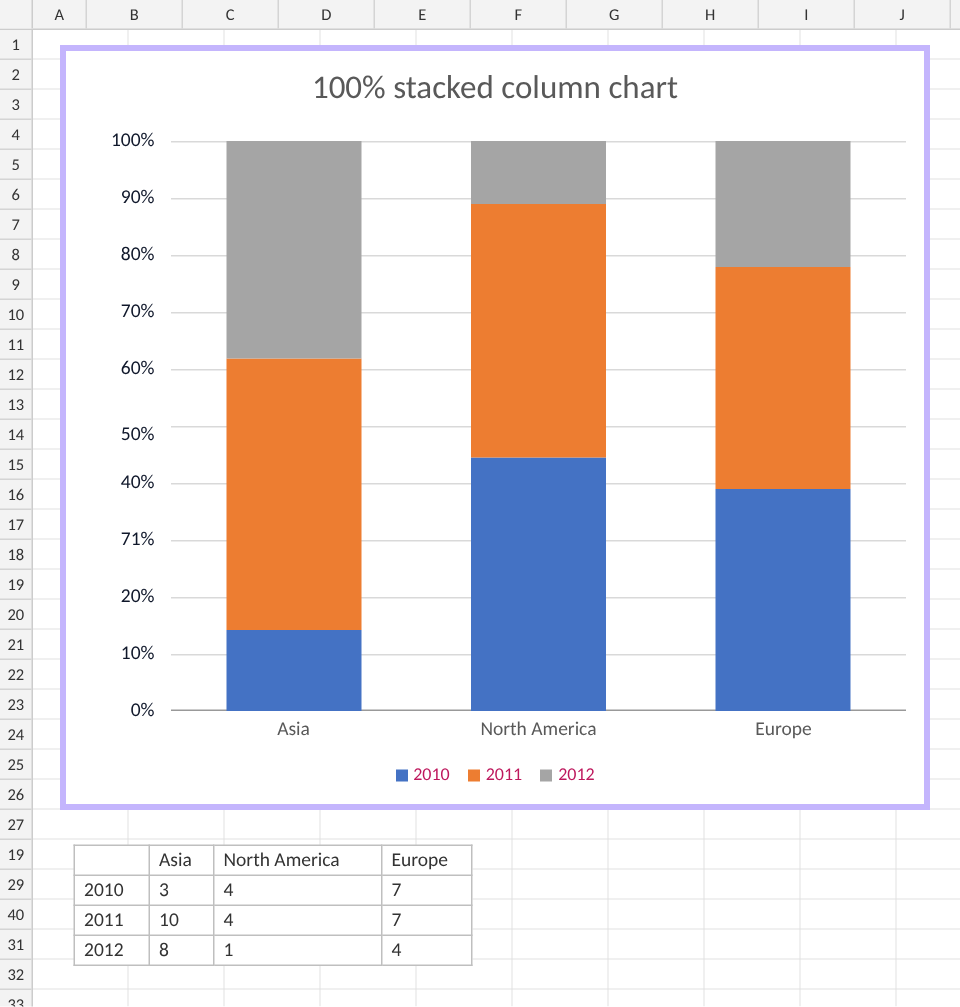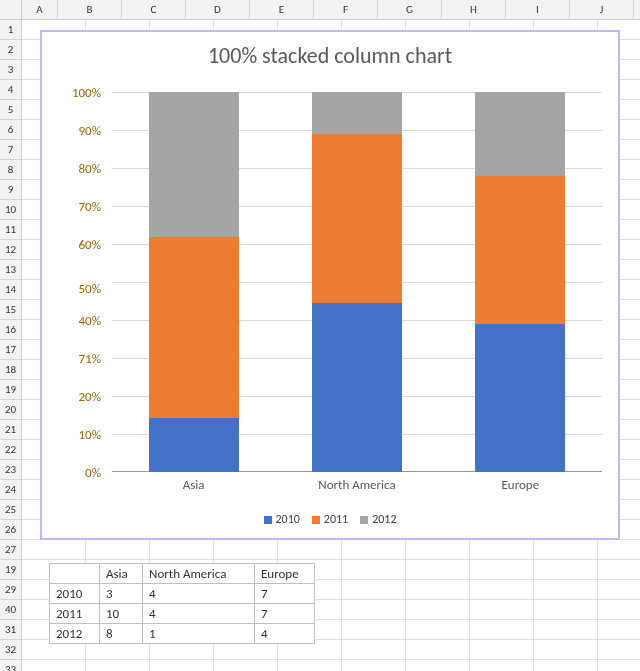--- a/index.html
+++ b/index.html
@@ -65,21 +65,21 @@
     background-size: 64px 20px, 64px 20px;
     background-position: -1px -1px;
   }
 
   
   .chart-box {
     position: absolute;
     left: 40px; top: 30px;
     width: 580px; height: 510px;
     background: #fff;
-    border: 2px solid #c4b5fd;
+    border: 4px solid #c4b5fd;
   }
   .chart-title {
     text-align: center;
     font-size: 22px;
     color: #595959;
     margin-top: 10px;
   }
   .plot {
     position: absolute;
     left: 70px; top: 60px;
@@ -88,21 +88,21 @@
   .y-axis {
     position: absolute;
     left: 0; top: 60px;
     width: 65px; height: 380px;
   }
   .y-tick {
     position: absolute;
     right: 6px;
     transform: translateY(-50%);
     font-size: 13px;
-    color: #a16207;
+    color: #0f172a;
     text-align: right;
     width: 55px;
   }
   .gridline {
     position: absolute;
     left: 0; width: 100%;
     border-top: 1px solid #d9d9d9;
   }
   .baseline {
     position: absolute;
@@ -130,21 +130,21 @@
     position: absolute;
     top: 0;
     text-align: center;
   }
   .legend {
     position: absolute;
     left: 0; right: 0;
     bottom: 12px;
     text-align: center;
     font-size: 12px;
-    color: #404040;
+    color: #be185d;
   }
   .legend .item {
     display: inline-block;
     margin: 0 6px;
   }
   .legend .swatch {
     display: inline-block;
     width: 8px; height: 8px;
     margin-right: 4px;
     vertical-align: middle;

